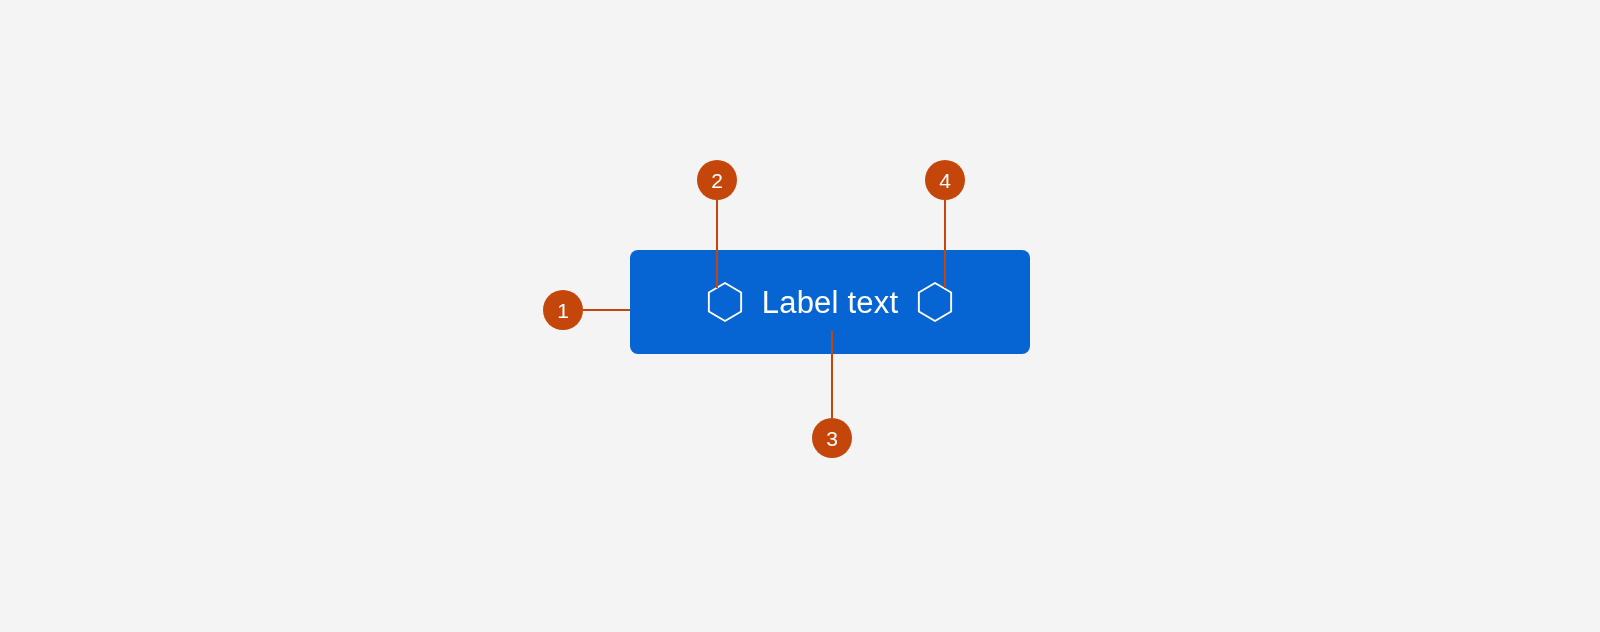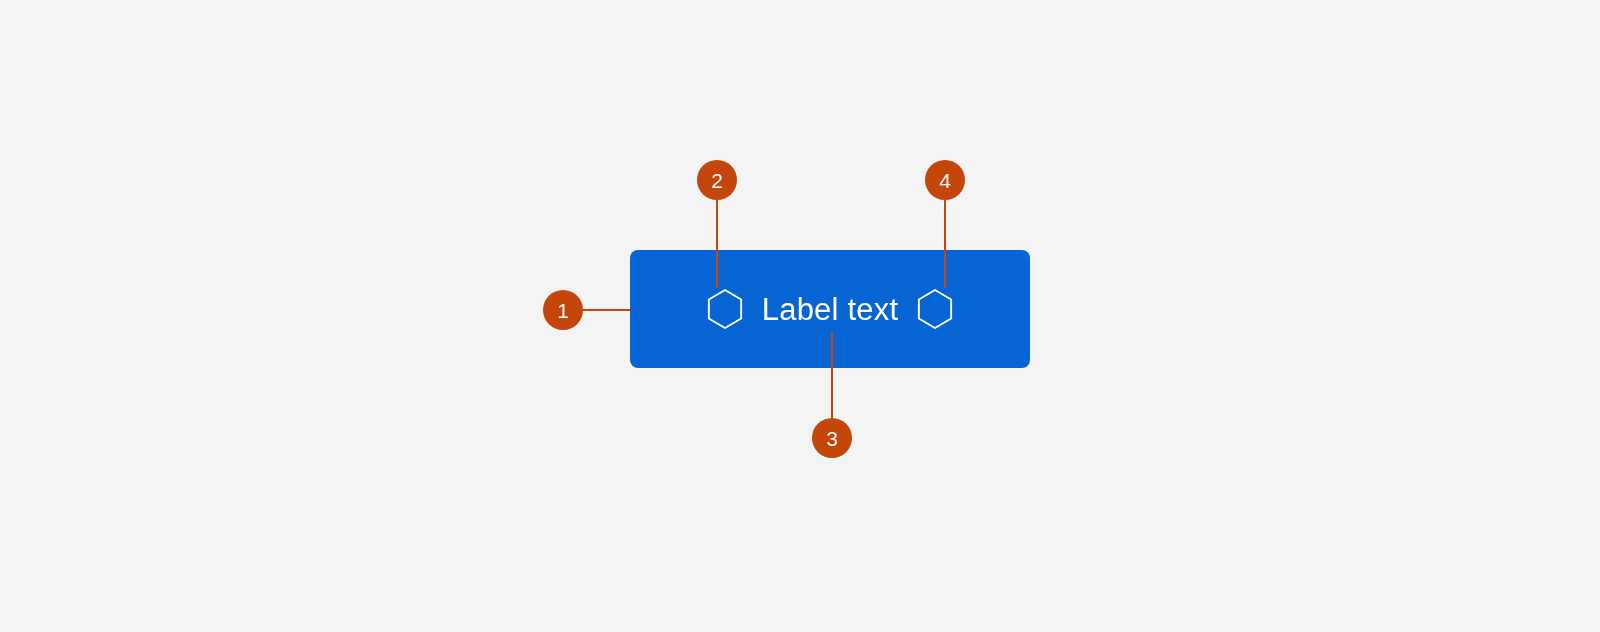--- a/index.html
+++ b/index.html
@@ -12,21 +12,21 @@
     font-family: "Liberation Sans", sans-serif;
     overflow: hidden;
   }
 
   
   .demo-button {
     position: absolute;
     left: 630px;
     top: 250px;
     width: 400px;
-    height: 118px;
+    height: 104px;
     background: #0665d2;
     border: none;
     border-radius: 8px;
     display: flex;
     align-items: center;
     justify-content: center;
     gap: 18px;
     color: #ffffff;
     cursor: pointer;
     padding: 0;

